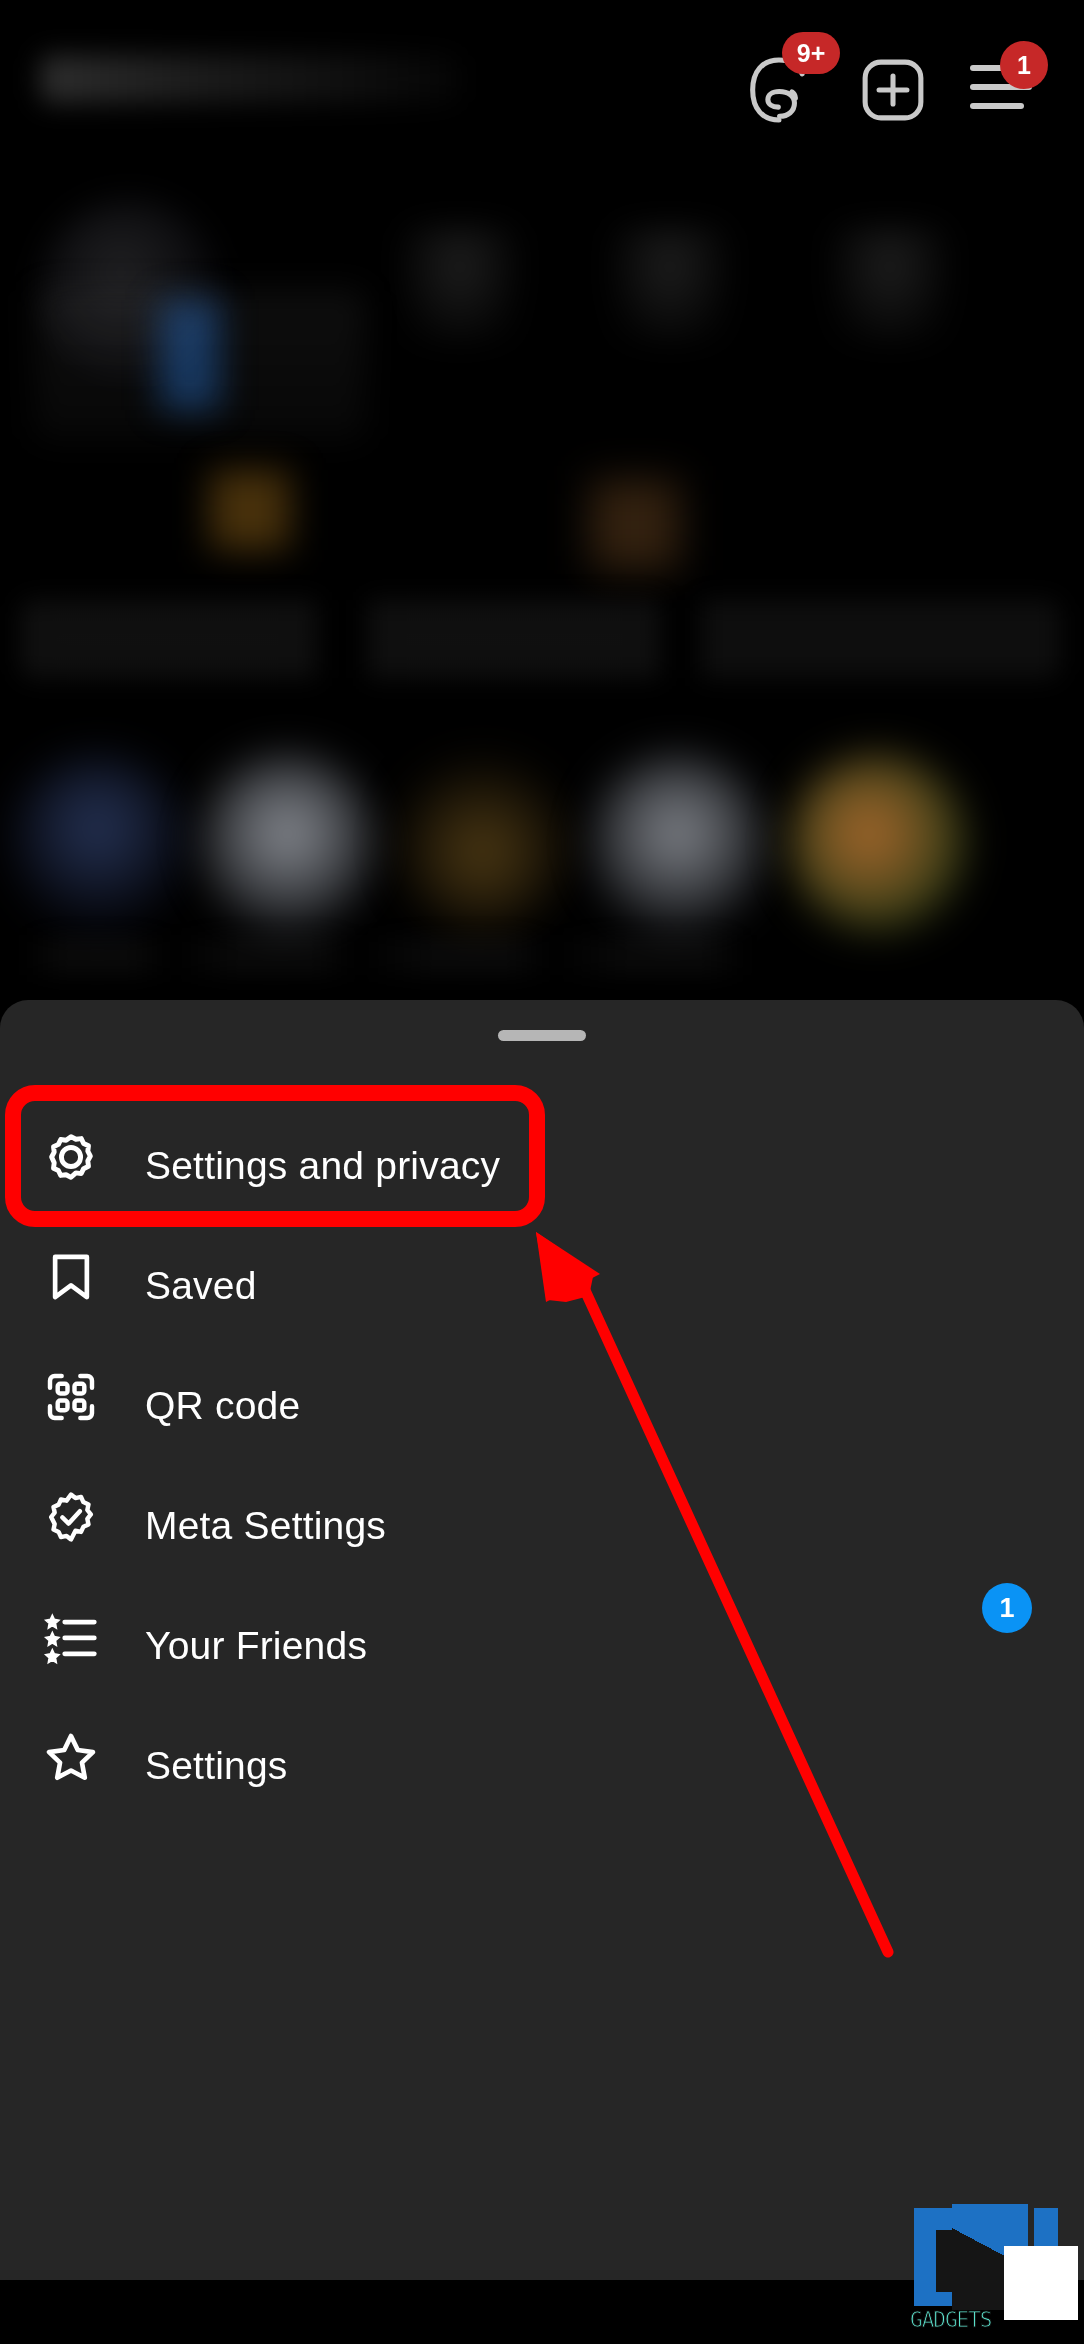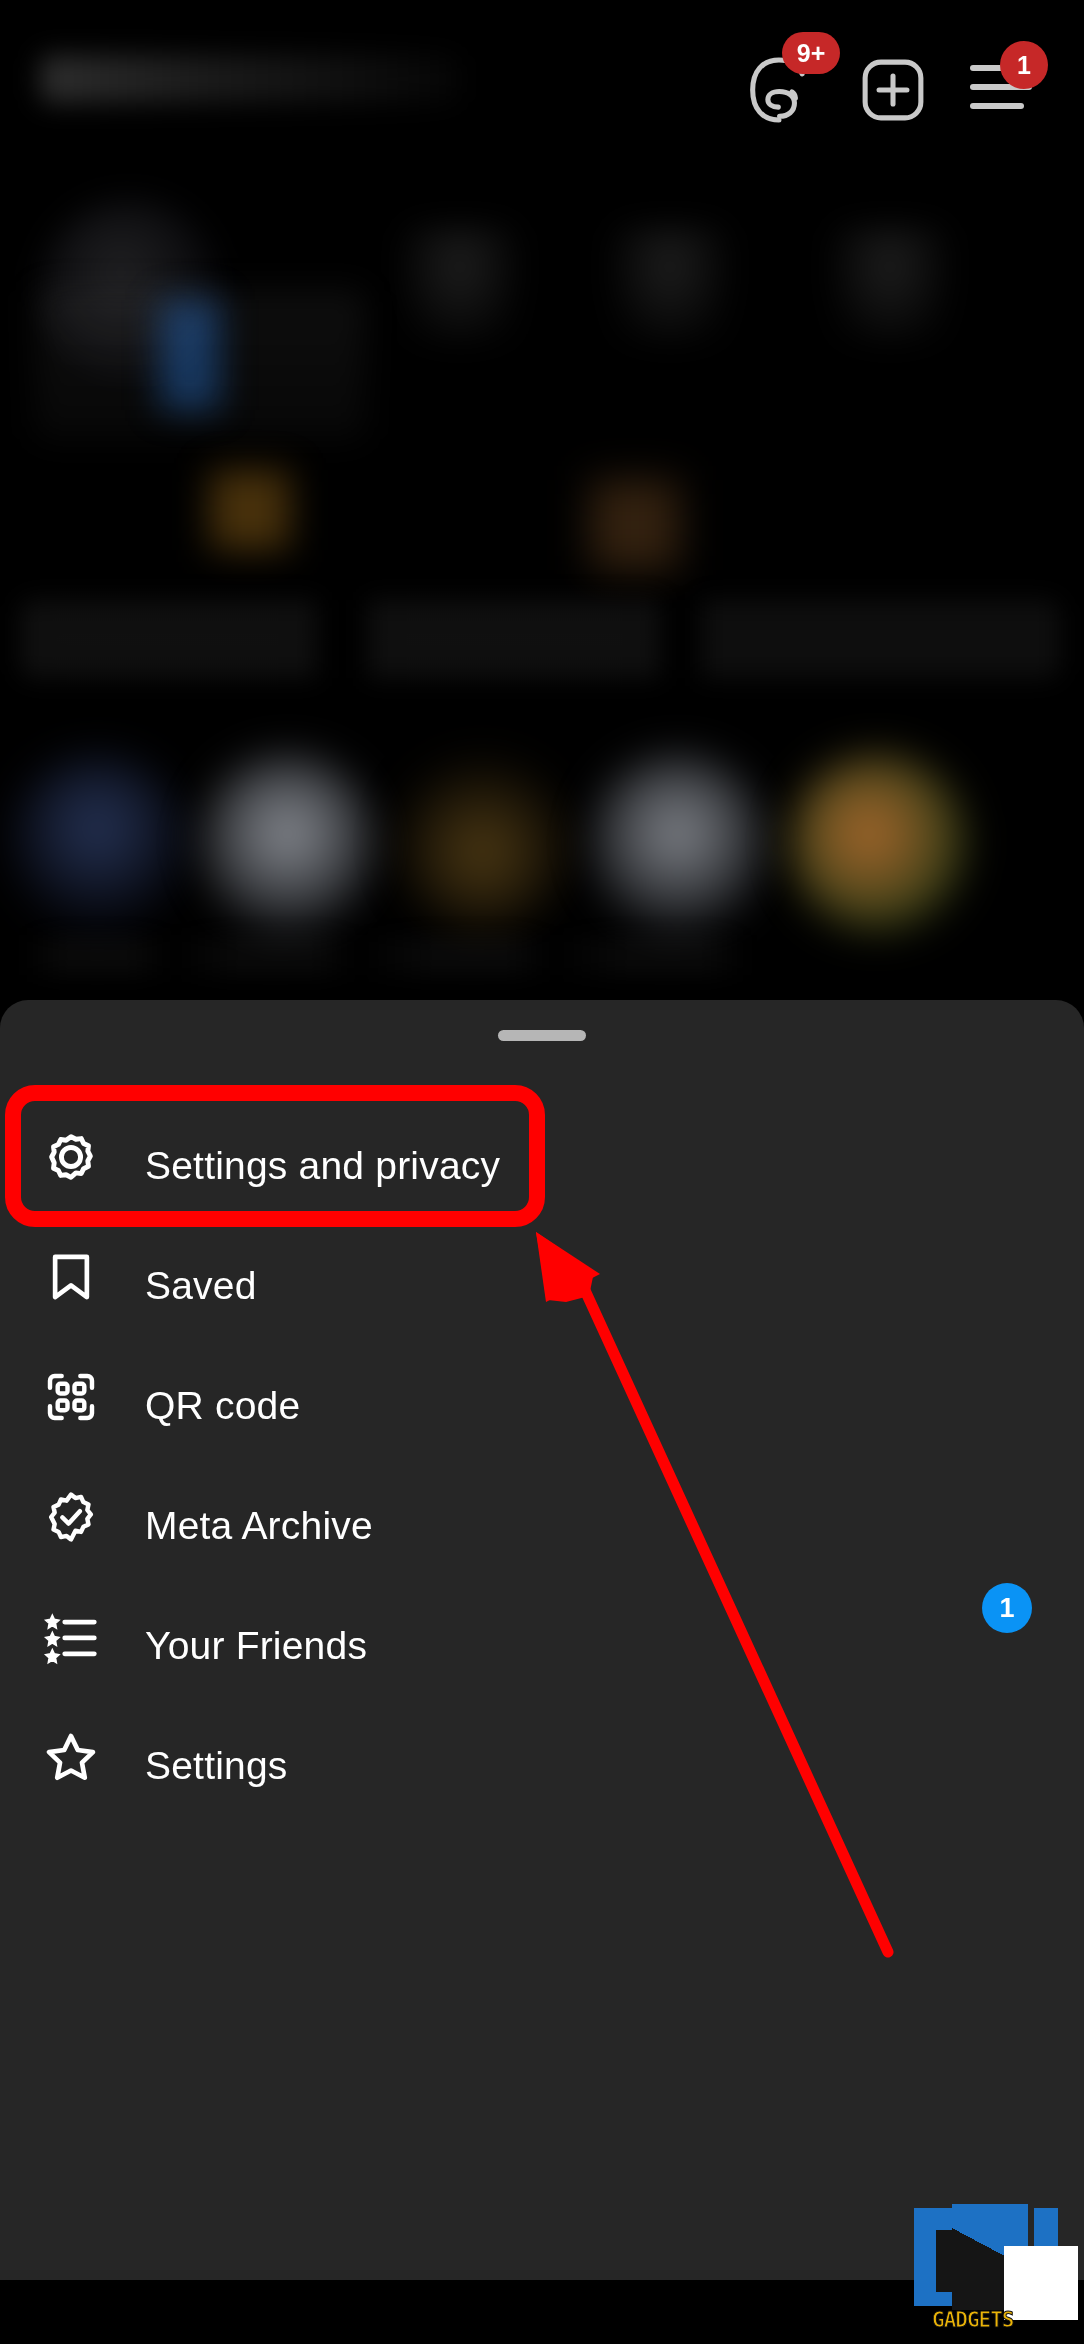--- a/index.html
+++ b/index.html
@@ -179,24 +179,24 @@
     position:absolute; left:128px; top:14px;
     width:24px; height:54px;
     background:#1d71c4;
   }
   .wm-white {
     position:absolute; left:98px; top:52px;
     width:74px; height:74px;
     background:#ffffff;
   }
   .wm-text {
-    position:absolute; left:26px; bottom:12px;
+    position:absolute; left:4px; bottom:12px;
     font-family:"DejaVu Sans Mono", monospace;
-    font-size:21px; font-weight:700; letter-spacing:-1px;
-    color:#eab308;
+    font-size:21px; font-weight:400; letter-spacing:-1px;
+    color:#5eead4;
     -webkit-text-stroke:1px #0d0d0d;
   }
 </style>
 </head>
 <body>
 
 <div id="screen">
 
   <div class="bg-layer">
     <div class="bg-blur-username"></div>
@@ -290,21 +290,21 @@
 
 
 
       <div class="menu-item">
         <span class="menu-icon">
           <svg width="56" height="56" viewBox="0 0 24 24" fill="none" stroke="#fff" stroke-width="1.9" stroke-linejoin="round" stroke-linecap="round">
             <path d="M12 2.4l1.9 1.5 2.4-.5 1 2.2 2.2 1-.5 2.4 1.5 1.9-1.5 1.9.5 2.4-2.2 1-1 2.2-2.4-.5L12 21.6l-1.9-1.5-2.4.5-1-2.2-2.2-1 .5-2.4L3.5 12l1.5-1.9-.5-2.4 2.2-1 1-2.2 2.4.5z"></path>
             <polyline points="8.3,12.2 11,14.8 15.8,9.5"></polyline>
           </svg>
         </span>
-        <span class="menu-label">Meta Archive</span>
+        <span class="menu-label">Meta Settings</span>
       </div>
 
       <div class="menu-item">
         <span class="menu-icon">
           <svg width="56" height="56" viewBox="0 0 24 24" fill="none" stroke="#fff" stroke-width="2" stroke-linecap="round">
             <path d="M4 3l.75 1.6L6.5 4.9 5.2 6.1l.3 1.8L4 7l-1.5.9.3-1.8L1.5 4.9l1.75-.3z" fill="#fff" stroke-width="1"></path>
             <path d="M4 10.4l.75 1.6 1.75.3-1.3 1.2.3 1.8-1.5-.9-1.5.9.3-1.8-1.3-1.2 1.75-.3z" fill="#fff" stroke-width="1"></path>
             <path d="M4 17.8l.75 1.6 1.75.3-1.3 1.2.3 1.8-1.5-.9-1.5.9.3-1.8-1.3-1.2 1.75-.3z" fill="#fff" stroke-width="1"></path>
             <line x1="9.3" y1="5.6" x2="22" y2="5.6"></line>
             <line x1="9.3" y1="12.4" x2="22" y2="12.4"></line>

